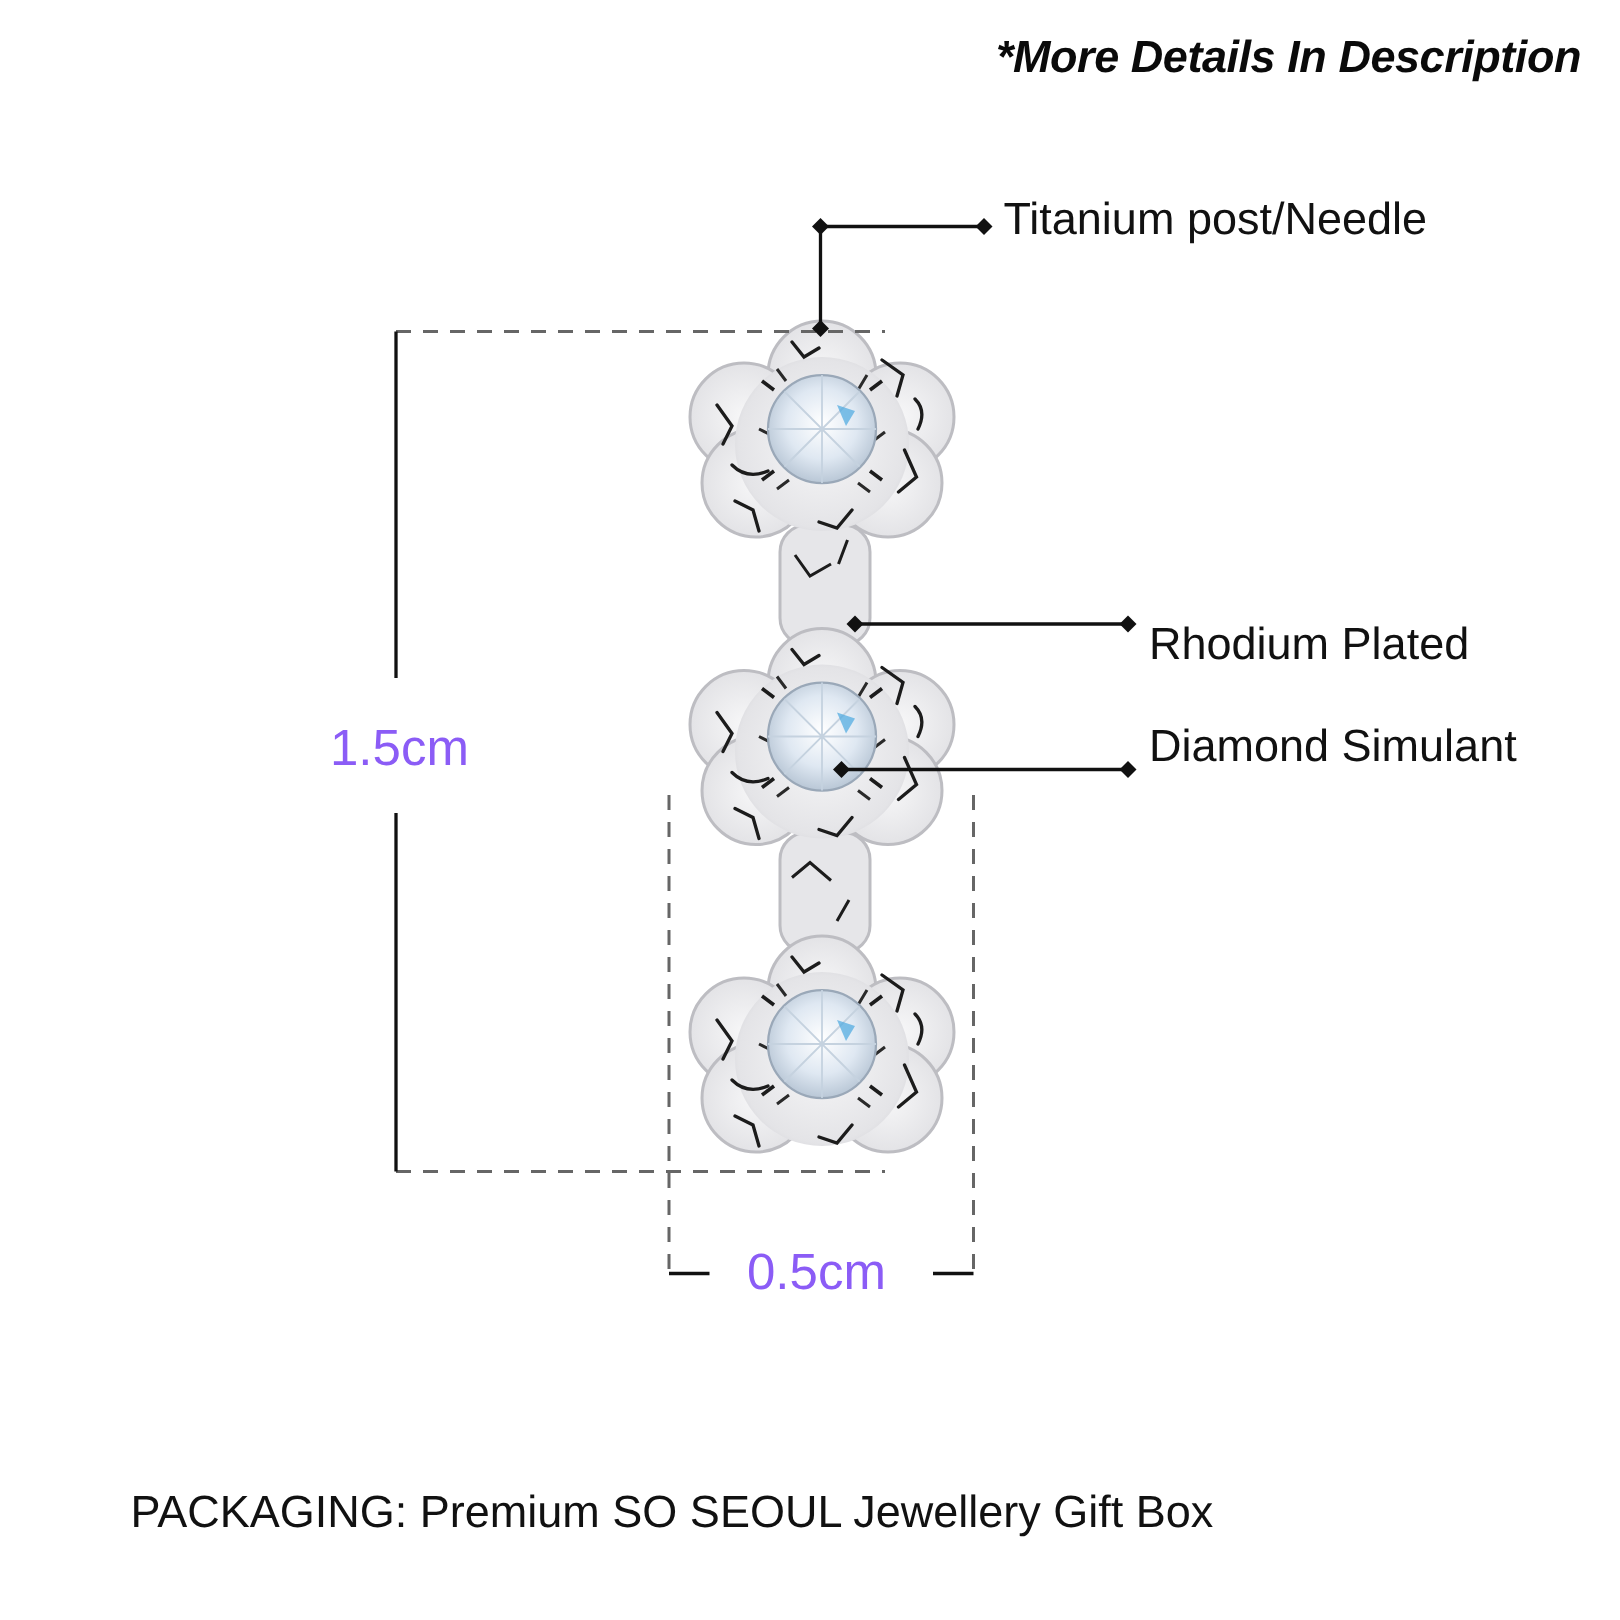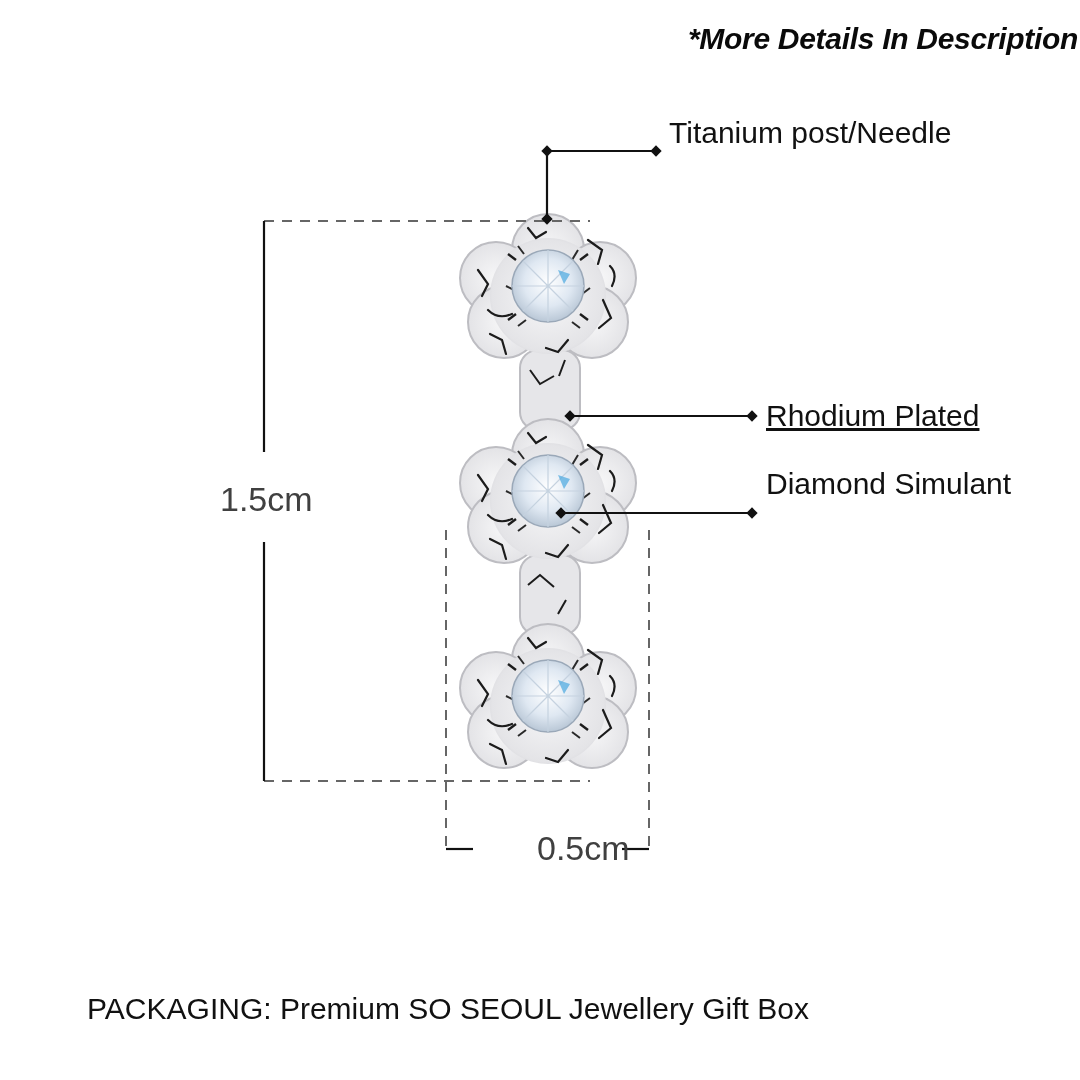--- a/index.html
+++ b/index.html
@@ -1,20 +1,20 @@
 <!DOCTYPE html>
 <html><head>
 <meta charset="utf-8">
 <style>
   html, body { margin: 0; padding: 0; background: #ffffff; }
   body { width: 1080px; height: 1080px; position: relative; overflow: hidden; font-family: "Liberation Sans", "DejaVu Sans", sans-serif; color: #111; }
   .abs { position: absolute; }
-  .note { left: 0; width: 1054px; top: 22px; text-align: right; font-size: 30px; font-weight: bold; font-style: italic; letter-spacing: -0.3px; color: #0a0a0a; margin-left: 24px; }
-  .label { font-size: 30px; color: #111; white-space: nowrap; line-height: 38px; }
-  .dim { font-size: 34px; color: #404040; }
+  .note { left: 0; width: 1054px; top: 22px; text-align: right; font-size: 30px; font-weight: bold; font-style: italic; letter-spacing: -0.3px; color: #0a0a0a; }
+  .label { font-size: 30px; color: #111; white-space: nowrap; line-height: 38px; margin-top: 14px; }
+  .dim { font-size: 34px; color: #8b5cf6; }
   .footer { left: 0; width: 896px; top: 992px; text-align: center; font-size: 30px; color: #111; }
   svg.overlay { position: absolute; left: 0; top: 0; }
 </style>
 </head>
 <body>
 
 <div class="abs note">*More Details In Description</div>
 
 <svg class="overlay" width="1080" height="1080" viewBox="0 0 1080 1080">
   <defs>
@@ -82,19 +82,19 @@
   <rect x="748" y="412" width="8" height="8" transform="rotate(45 752 416)" fill="#111"></rect>
 
   <line x1="561" y1="513" x2="752" y2="513" stroke="#111" stroke-width="2.2"></line>
   <rect x="557" y="509" width="8" height="8" transform="rotate(45 561 513)" fill="#111"></rect>
   <rect x="748" y="509" width="8" height="8" transform="rotate(45 752 513)" fill="#111"></rect>
 </svg>
 
 <div class="abs label" style="left:669px; top:114px;">
   <div>Titanium post/Needle</div>
 </div>
-<div class="abs label" style="left:766px; top:397px;text-decoration:underline;">Rhodium Plated</div>
+<div class="abs label" style="left:766px; top:397px;">Rhodium Plated</div>
 <div class="abs label" style="left:766px; top:465px;">Diamond Simulant</div>
 
 <div class="abs dim" style="left:220px; top:480px;">1.5cm</div>
-<div class="abs dim" style="left:498px; top:829px;margin-left:39px;">0.5cm</div>
+<div class="abs dim" style="left:498px; top:829px;">0.5cm</div>
 
 <div class="abs footer">PACKAGING: Premium SO SEOUL Jewellery Gift Box</div>
 
 </body></html>

